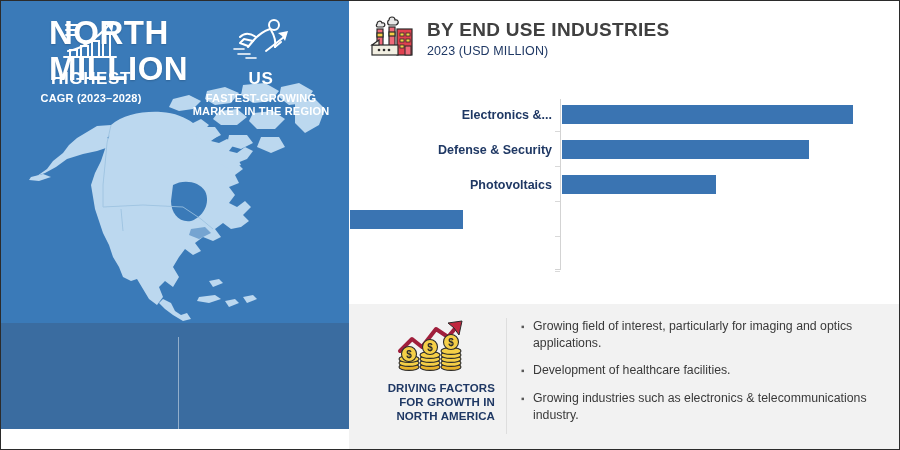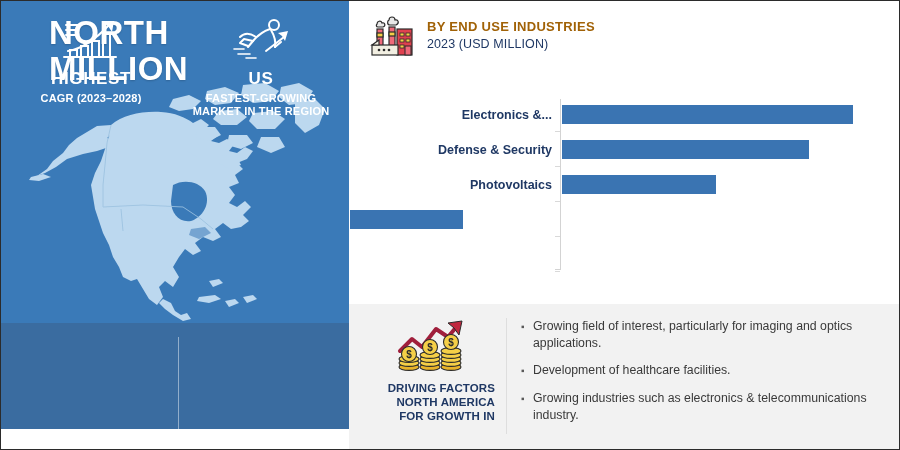--- a/index.html
+++ b/index.html
@@ -51,21 +51,21 @@
   
   .right-panel{
     position:absolute;left:348px;top:0;width:550px;height:448px;background:#ffffff;
   }
 
   .chart-header{position:absolute;left:20px;top:14px;display:flex;align-items:flex-start;}
   .factory-icon{width:46px;height:46px;flex:0 0 46px;}
   .factory-icon svg{display:block;}
   .chart-header-text{margin-left:12px;padding-top:4px;}
   .chart-title{
-    color:#a16207;font-size:13px;font-weight:bold;letter-spacing:.3px;
+    color:#404040;font-size:19px;font-weight:bold;letter-spacing:.3px;
   }
   .chart-subtitle{
     color:#1f3864;font-size:12.5px;font-weight:normal;margin-top:3px;letter-spacing:.1px;
   }
 
   
   .chart-area{position:absolute;left:0;top:96px;width:486px;height:180px;}
   .chart-rows{position:absolute;left:0;top:0;width:550px;height:175px;}
   .bar-row{
     position:relative;height:35px;display:flex;align-items:center;
@@ -345,22 +345,22 @@
               <ellipse cx="55" cy="42" rx="10" ry="3.4" fill="#f5cf47"></ellipse>
               <ellipse cx="55" cy="38" rx="10" ry="3.4" fill="#f5cf47"></ellipse>
               <ellipse cx="55" cy="34" rx="10" ry="3.4" fill="#f5cf47"></ellipse>
               <circle cx="55" cy="25" r="7.5" fill="#f5cf47"></circle>
             </g>
             <text x="55" y="29" font-family="Liberation Sans, sans-serif" font-size="10" font-weight="bold" fill="#2b2b2b" text-anchor="middle">$</text>
           </svg>
         </div>
         <div class="factors-caption">
           <div>DRIVING FACTORS</div>
+          <div>FOR GROWTH IN</div>
           <div>NORTH AMERICA</div>
-          <div>FOR GROWTH IN</div>
         </div>
       </div>
       <div class="factors-divider"></div>
       <div class="bullets" id="bullets">
           <div class="bullet">
             <span class="bullet-marker">▪</span>
             <span class="bullet-text">Growing field of interest, particularly for imaging and optics applications.</span>
           </div>
           <div class="bullet">
             <span class="bullet-marker">▪</span>

